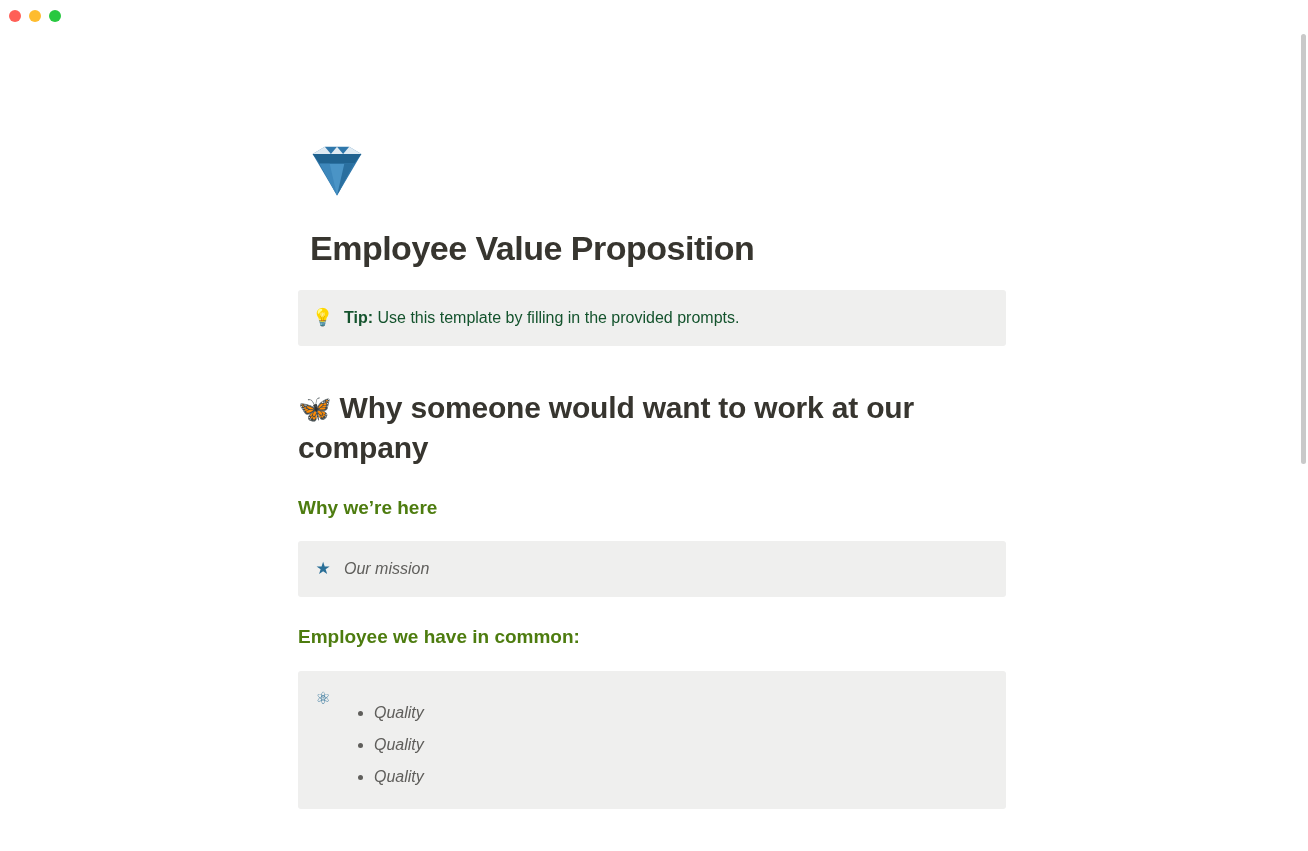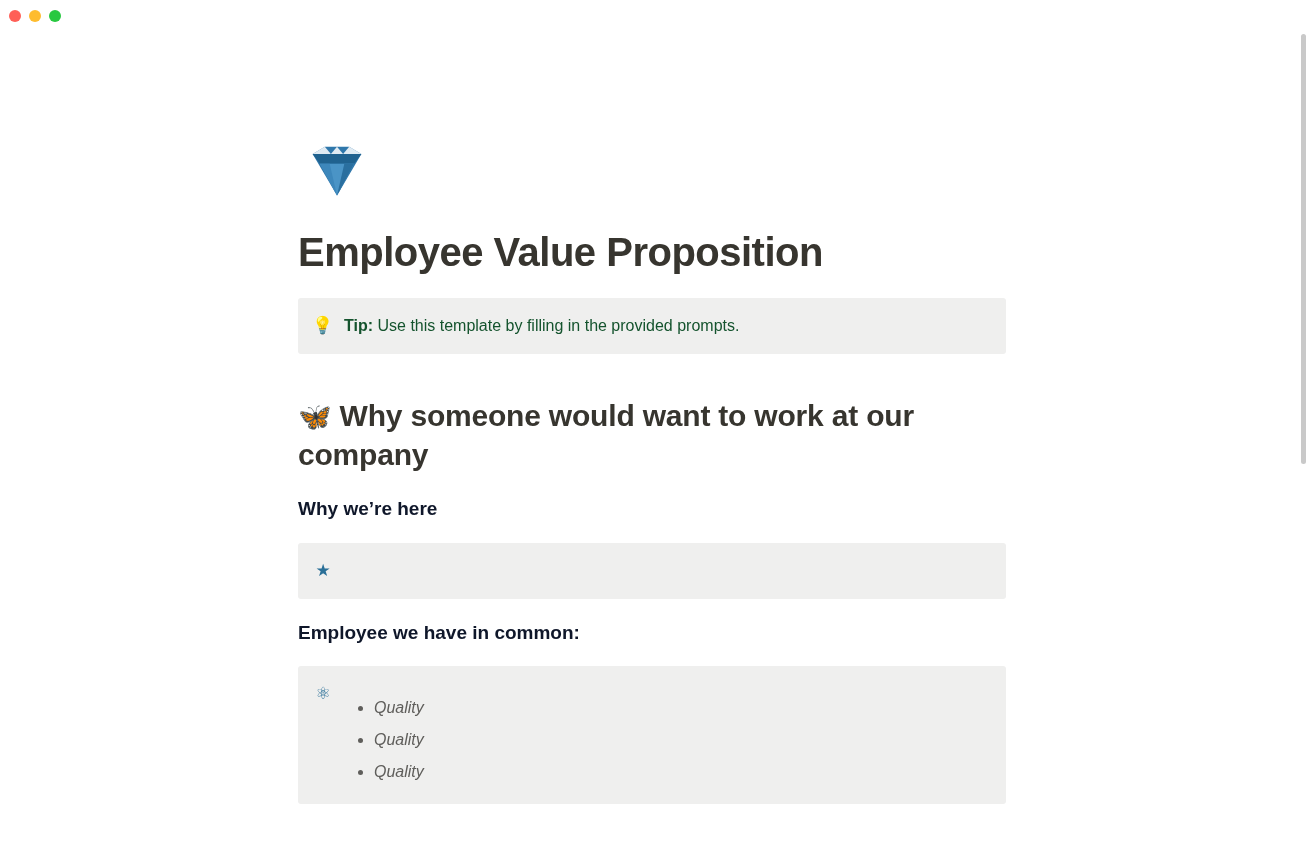--- a/index.html
+++ b/index.html
@@ -85,22 +85,22 @@
   .doc-icon {
     margin-top: 98px;
     width: 78px;
     height: 78px;
     line-height: 78px;
     font-size: 62px;
   }
   .doc-icon svg { display: block; }
 
   h1.doc-title {
-    margin: 18px 0 0 0;
-    font-size: 40px;
+    margin: 18px 0 0 12px;
+    font-size: 34px;
     line-height: 1.22;
     font-weight: bold;
     color: #37352f;
     letter-spacing: -0.5px;
   }
 
   
   .callout {
     margin-top: 21px;
     background: #efefee;
@@ -148,25 +148,25 @@
     margin: 42px 0 17px 0;
     font-size: 30px;
     line-height: 1.32;
     font-weight: bold;
     color: #37352f;
     letter-spacing: -0.2px;
   }
   h2.section-title .emoji { font-size: 27px; }
 
   h3.sub-title {
-    margin: 22px 0 0 0;
+    margin: 28px 0 0 0;
     font-size: 19px;
     line-height: 1.3;
     font-weight: bold;
-    color: #0f172a;
+    color: #4d7c0f;
   }
 
   .star-icon { color: #2b6ca3; font-size: 18px; }
 </style>
 </head>
 <body>
 
 <div id="window">
 
   <div id="titlebar">
@@ -203,20 +203,21 @@
 
       <h2 class="section-title">
         <span class="emoji">🦋</span>
         <span>Why someone would want to work at our company</span>
       </h2>
 
       <h3 class="sub-title">Why we’re here</h3>
 
       <div class="callout mission">
         <span class="callout-icon star-icon">★</span>
+        <span class="callout-body">Our mission</span>
       </div>
 
       <h3 class="sub-title">Employee we have in common:</h3>
 
       <div class="callout qualities">
         <span class="callout-icon">⚛</span>
         <div class="callout-body">
           <ul>
             <li>Quality</li>
             <li>Quality</li>

